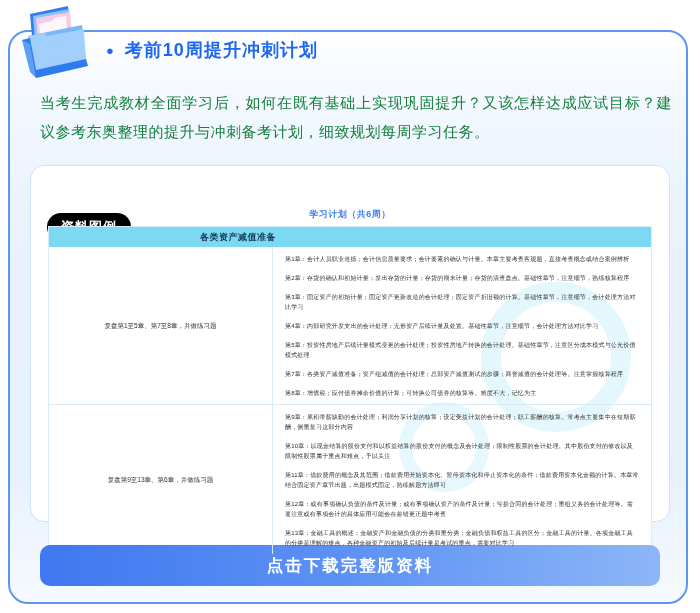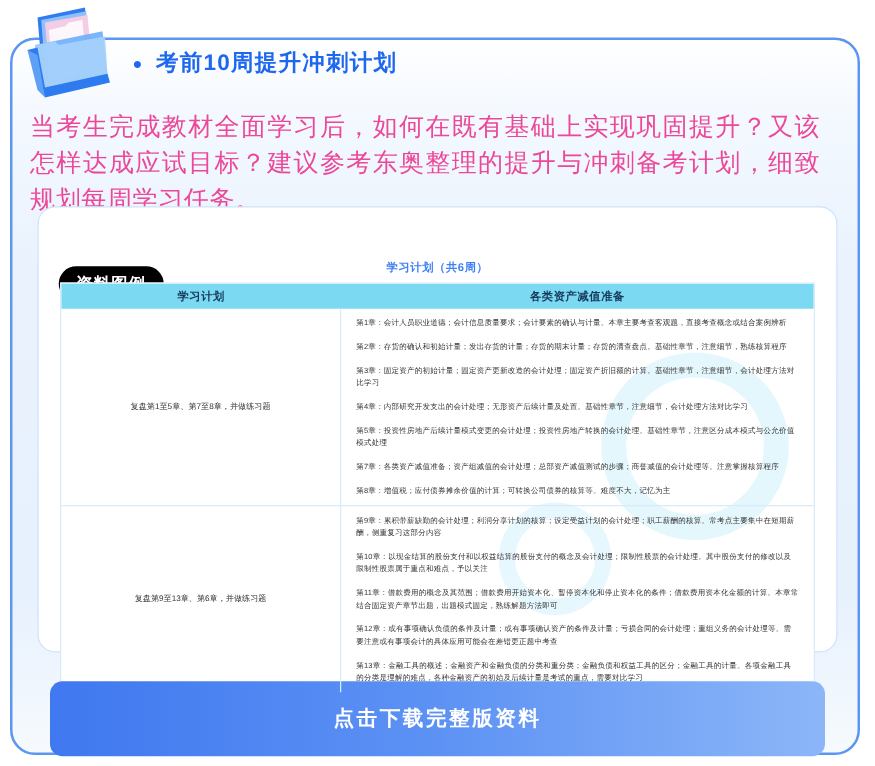--- a/index.html
+++ b/index.html
@@ -14,22 +14,22 @@
   .folder-icon{position:absolute;left:8px;top:0px;width:96px;height:96px;z-index:5;}
 
   .main-title{
     position:absolute;left:106px;top:38px;z-index:6;
     display:flex;align-items:center;gap:10px;
     color:#1e68f0;font-size:18px;font-weight:bold;letter-spacing:1px;
   }
   .main-title .dot{font-size:13px;line-height:1;}
 
   .intro{
-    position:absolute;left:24px;top:88px;width:632px;
-    font-size:20px;line-height:29px;color:#ec4899;letter-spacing:0.5px;
+    position:absolute;left:40px;top:88px;width:632px;
+    font-size:15px;line-height:29px;color:#15803d;letter-spacing:0.5px;
     text-align:justify;
   }
 
   .inner-card{
     position:absolute;left:30px;top:165px;width:640px;height:357px;
     background:#ffffff;border:1px solid #cfe3fa;border-radius:14px;box-sizing:border-box;
   }
   .badge{
     position:absolute;left:16px;top:9px;
     background:#000000;color:#ffffff;font-size:13px;font-weight:bold;
@@ -75,21 +75,21 @@
   .wm-ring-large{
     left:432px;top:55px;width:150px;height:150px;
     border:20px solid rgba(132,217,243,0.22);box-sizing:border-box;
   }
   .wm-ring-small{
     left:350px;top:175px;width:90px;height:90px;
     border:13px solid rgba(132,217,243,0.20);box-sizing:border-box;
   }
 
   .download-btn{
-    position:absolute;left:40px;top:545px;width:620px;height:60px;
+    position:absolute;left:40px;top:545px;width:620px;height:41px;
     border:none;border-radius:10px;cursor:pointer;
     background:linear-gradient(90deg,#3f78f0 0%,#5d92f4 50%,#8cb6f8 100%);
     color:#ffffff;font-size:16.5px;font-weight:bold;letter-spacing:2px;
     display:flex;align-items:center;justify-content:center;
     font-family:"Liberation Sans","DejaVu Sans",sans-serif;
   }
 </style>
 </head>
 <body>
 
@@ -117,21 +117,20 @@
 <div class="intro">当考生完成教材全面学习后，如何在既有基础上实现巩固提升？又该怎样达成应试目标？建议参考东奥整理的提升与冲刺备考计划，细致规划每周学习任务。</div>
 
 <div class="inner-card">
   <div class="badge">资料图例</div>
   <div class="stage-title">学习计划（共6周）</div>
 
   <div class="plan-table">
     <div class="watermark wm-ring-large"></div>
     <div class="watermark wm-ring-small"></div>
     <div class="thead">
-      <div class="th c1">学习计划</div>
       <div class="th c2">各类资产减值准备</div>
     </div>
     <div>
         <div class="trow grp-1">
           <div class="tcell plan">复盘第1至5章、第7至8章，并做练习题</div>
           <div class="tcell tips">
             <div class="entry">第1章：会计人员职业道德；会计信息质量要求；会计要素的确认与计量。本章主要考查客观题，直接考查概念或结合案例辨析</div>
             <div class="entry">第2章：存货的确认和初始计量；发出存货的计量；存货的期末计量；存货的清查盘点。基础性章节，注意细节，熟练核算程序</div>
             <div class="entry">第3章：固定资产的初始计量；固定资产更新改造的会计处理；固定资产折旧额的计算。基础性章节，注意细节，会计处理方法对比学习</div>
             <div class="entry">第4章：内部研究开发支出的会计处理；无形资产后续计量及处置。基础性章节，注意细节，会计处理方法对比学习</div>

